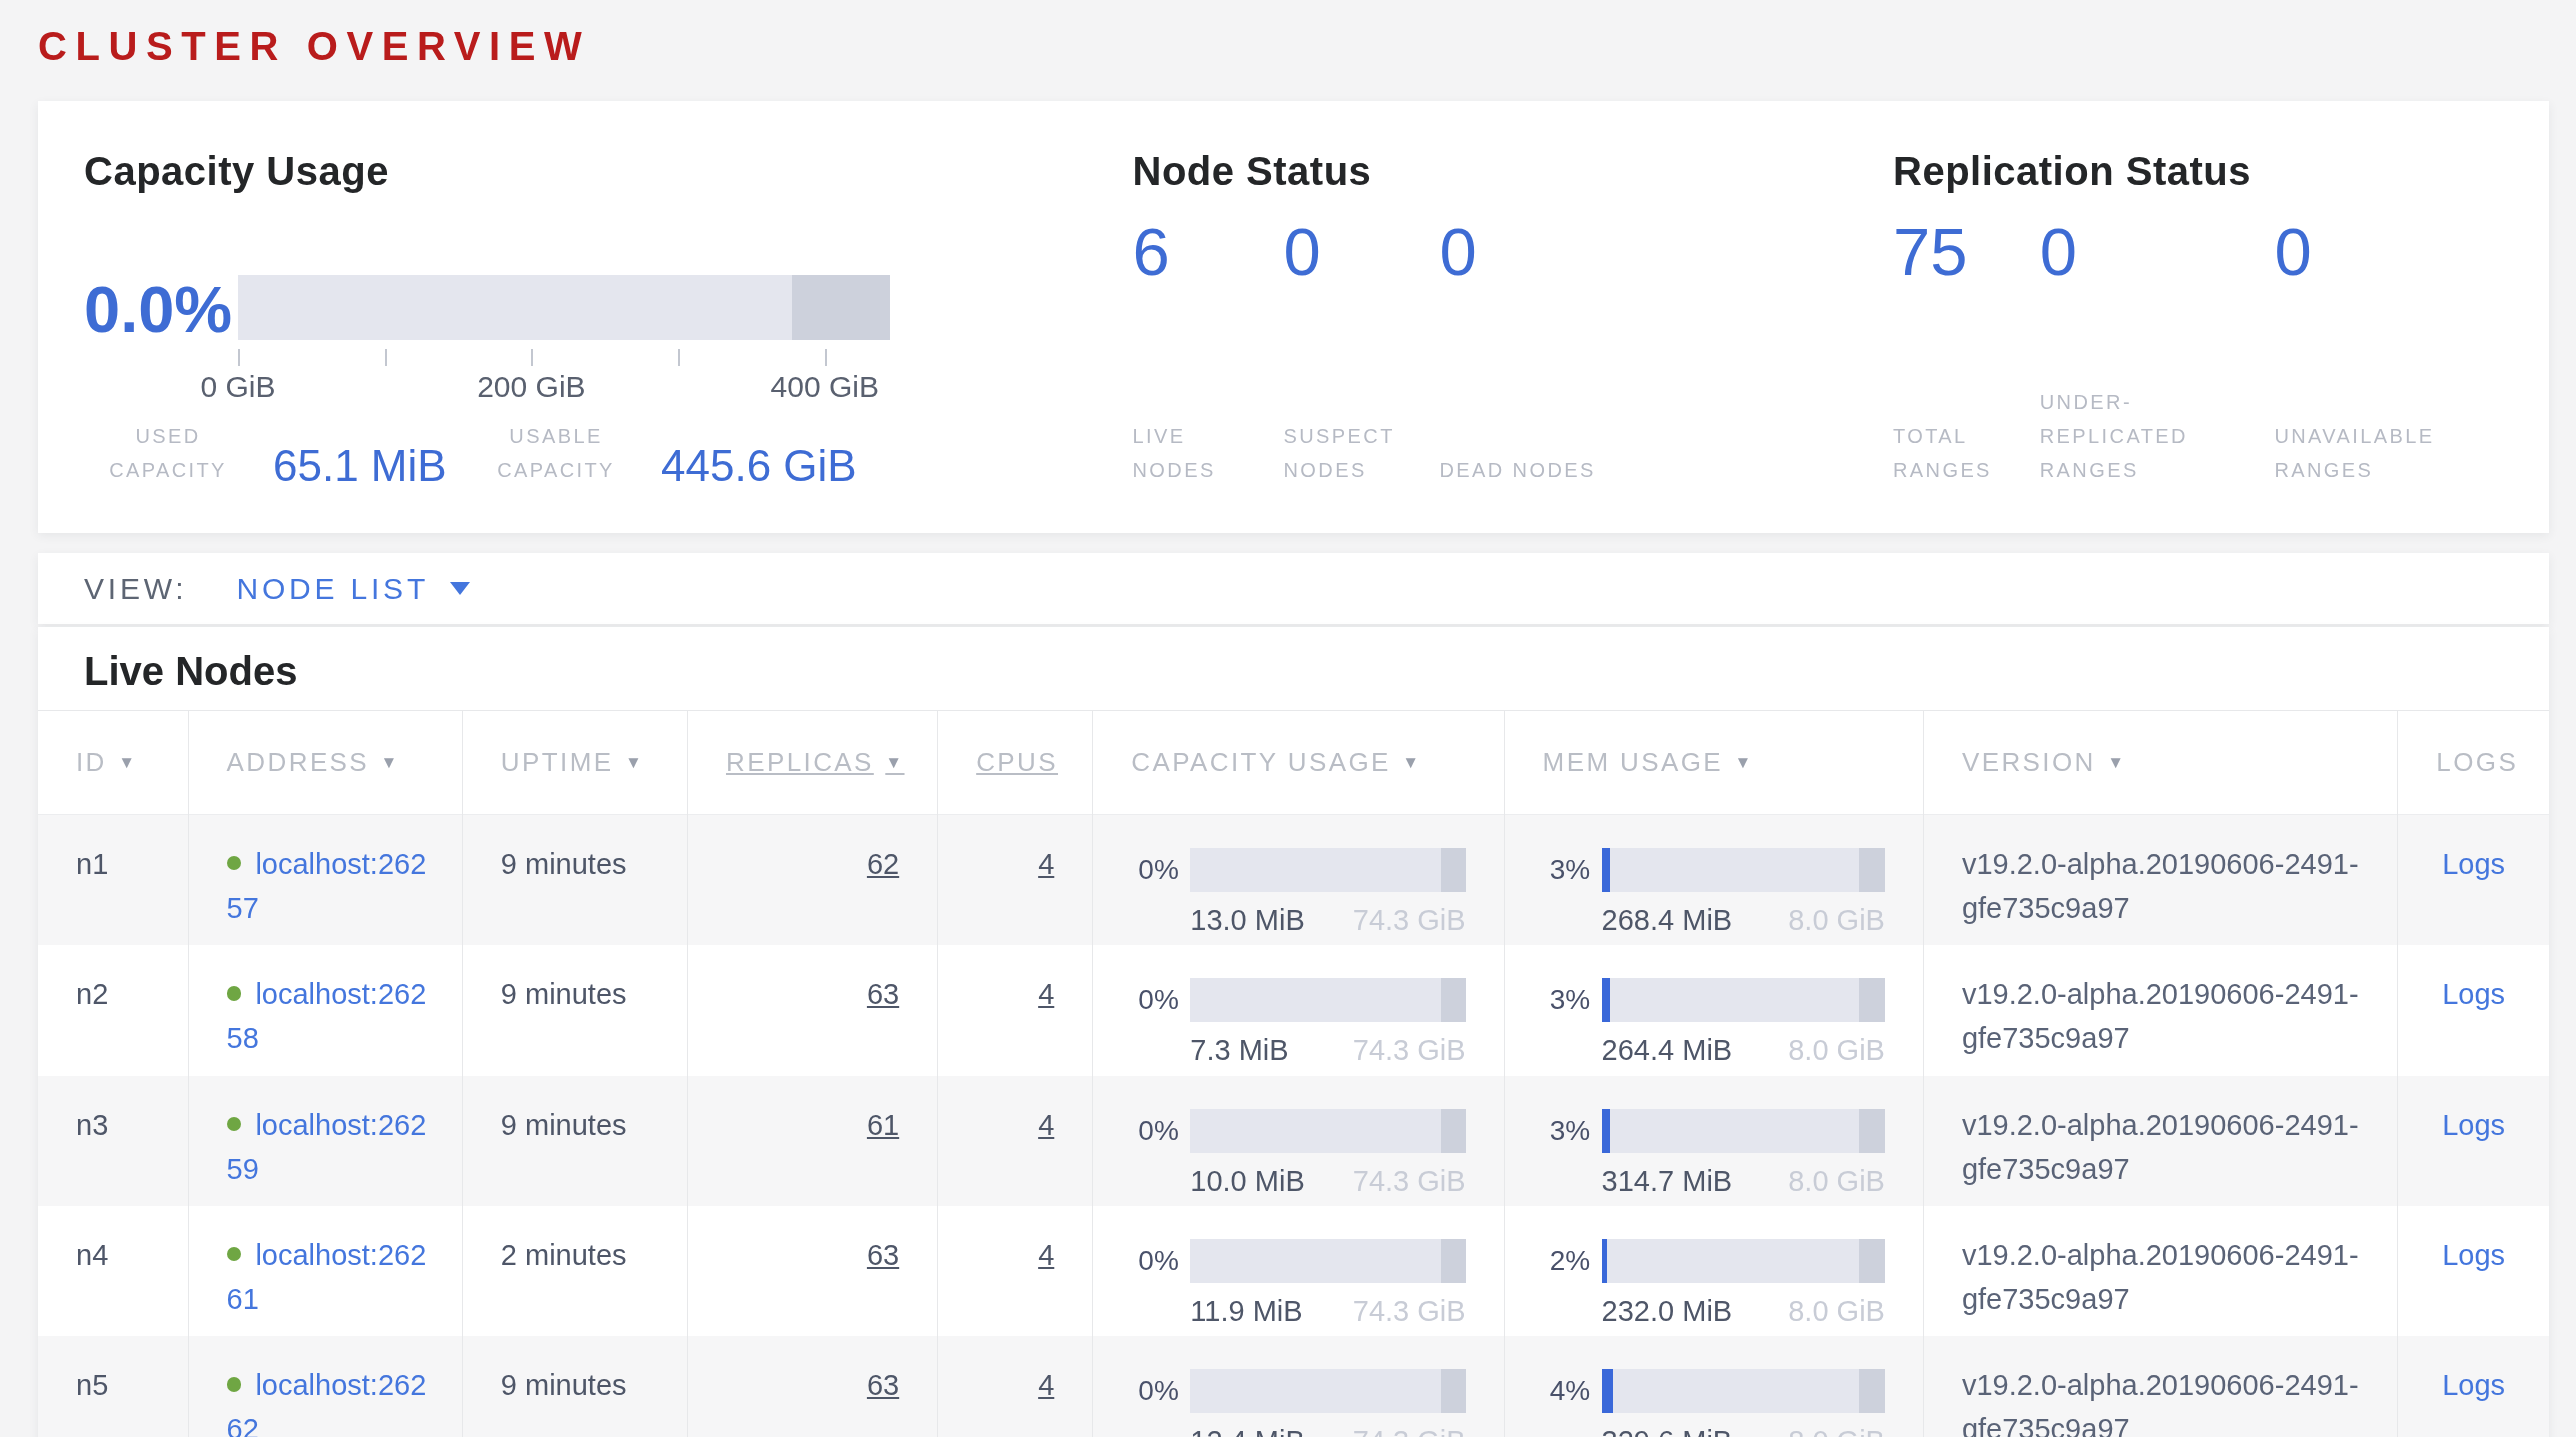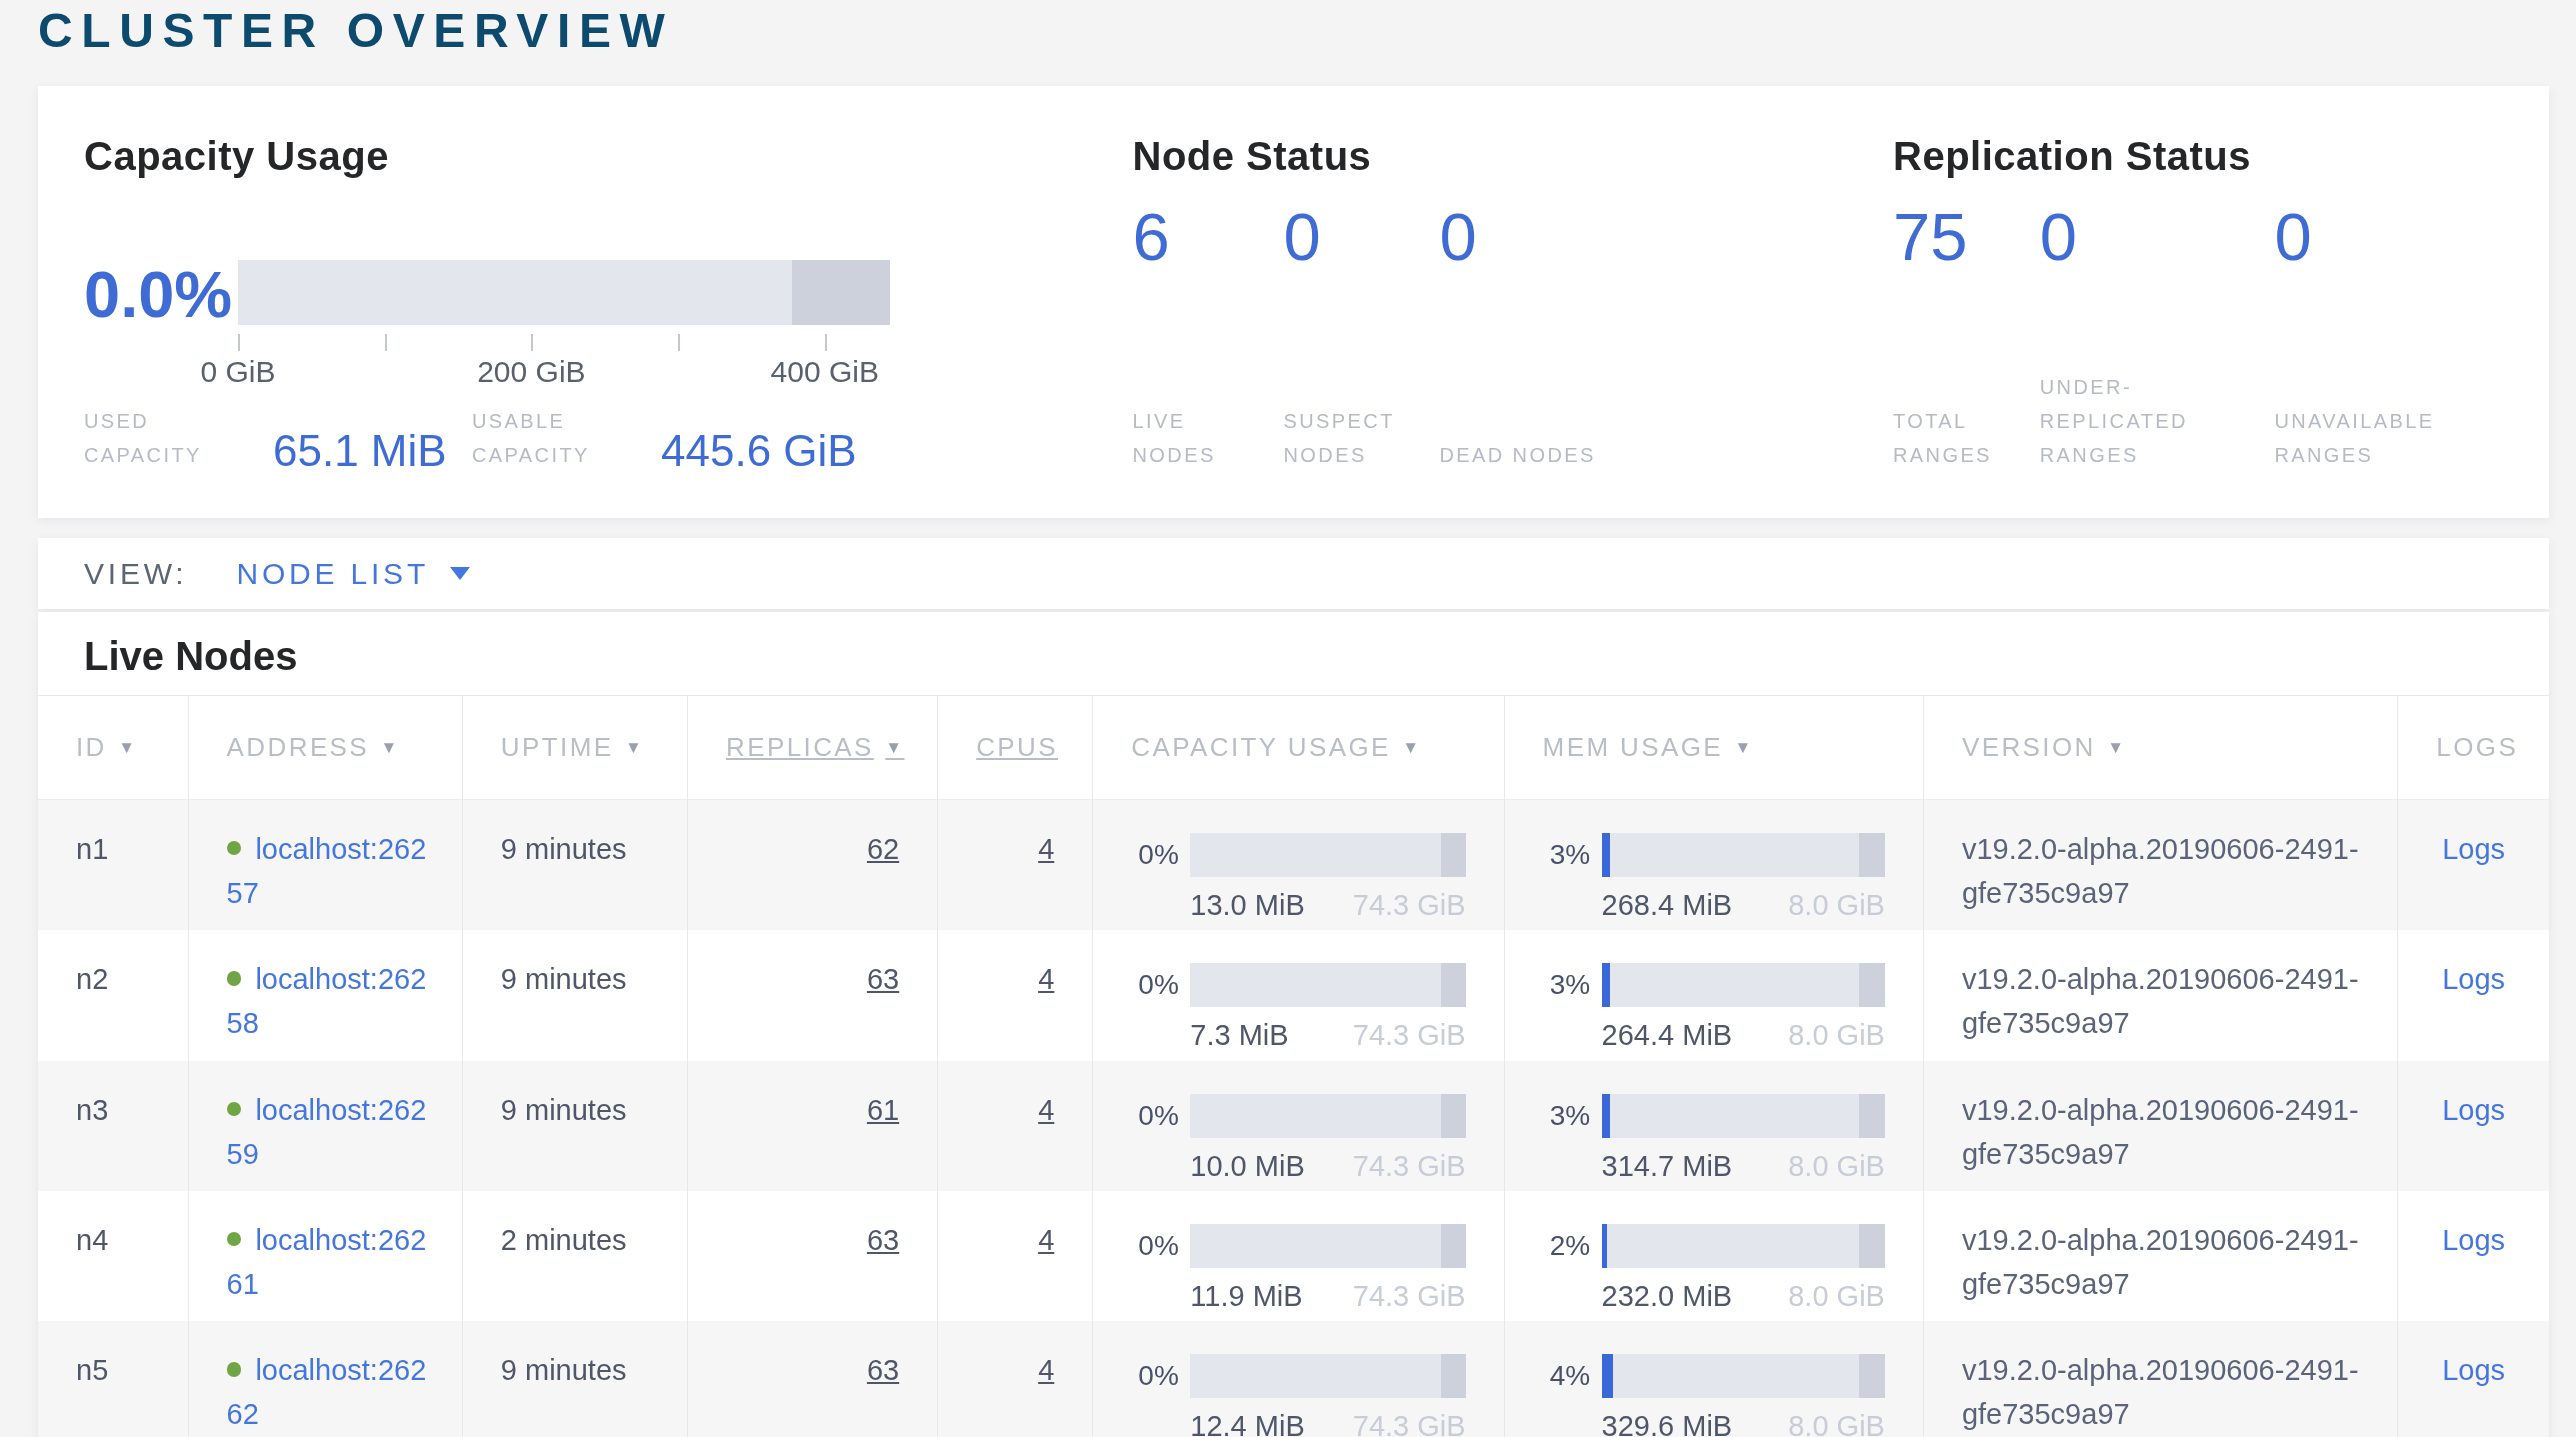--- a/index.html
+++ b/index.html
@@ -6,21 +6,21 @@
     --page-bg:#f4f4f5; --card-bg:#ffffff; --accent-blue:#3e6cd4; --link-blue:#4476dd;
     --header-gray:#b9bdc5; --label-gray:#b6bac4; --text-dark:#4e5668; --version-text:#5a6377;
     --dim-text:#c8ccd6; --bar-track:#e4e6ee; --bar-tail:#cdd1dc; --bar-fill:#3a68d9;
     --live-green:#6fa643; --row-alt:#f6f6f7; --border:#e7e8ea; --heading:#242628;
   }
   *{box-sizing:border-box;margin:0;padding:0;}
   html,body{width:2576px;height:1438px;overflow:hidden;}
   body{background:var(--page-bg);font-family:"Liberation Sans","DejaVu Sans",sans-serif;color:var(--text-dark);}
   .page{padding:0 27px 0 38px;}
 
-  h1.page-title{padding-top:6px;font-size:48px;line-height:50px;font-weight:600;letter-spacing:8.6px;color:#0c4a6e;}
+  h1.page-title{padding-top:21px;font-size:40px;line-height:50px;font-weight:600;letter-spacing:8.6px;color:#b91c1c;}
   .card{background:var(--card-bg);box-shadow:0 2.9px 9.6px rgba(55,60,80,0.08);gap:20px;}
 
   
   .summary-card{margin-top:30px;height:432px;padding:46px 38px 46px 46px;display:flex;justify-content:space-between;}
   .summary-section{display:flex;flex-direction:column;height:340px;}
   .sec-capacity{width:806px;}
   .sec-nodes{width:518px;}
   .sec-repl{width:618px;}
   h2.sec-title{font-size:40px;line-height:48px;font-weight:700;color:var(--heading);letter-spacing:0.5px;}
 
@@ -31,21 +31,21 @@
   .cap-bar .fill{position:absolute;left:0;top:0;bottom:0;background:var(--bar-fill);}
   .cap-bar .tail{position:absolute;right:0;top:0;bottom:0;width:15%;background:var(--bar-tail);}
   .cap-ticks{position:relative;height:19px;margin-top:8.6px;}
   .cap-ticks .tick{position:absolute;top:0;width:1.9px;height:17px;background:#c3c7d0;}
   .cap-axis-labels{position:relative;height:35px;margin-top:2.9px;}
   .cap-axis-labels .tick-label{position:absolute;transform:translateX(-50%);white-space:nowrap;font-size:30px;color:#59606f;}
   .cap-stats{margin-top:auto;display:flex;}
   .cap-stat{display:flex;align-items:flex-end;}
   .cap-stat.first{width:388px;}
   .stat-label{font-size:20px;line-height:34px;letter-spacing:2.4px;color:var(--label-gray);font-weight:400;}
-  .cap-stat .stat-label{width:168px;}
+  .cap-stat .stat-label{width:168px;text-align:center;}
   .cap-stat .stat-value{font-size:44px;line-height:42px;font-weight:400;color:var(--accent-blue);white-space:nowrap;margin-left:21px;}
 
   .stat-cols{display:flex;flex:1;margin-top:19px;}
   .stat-col{display:flex;flex-direction:column;}
   .sec-nodes .stat-col:nth-child(1){width:151px;}
   .sec-nodes .stat-col:nth-child(2){width:156px;}
   .sec-nodes .stat-col:nth-child(3){width:191px;}
   .sec-repl .stat-col:nth-child(1){width:147px;}
   .sec-repl .stat-col:nth-child(2){width:235px;}
   .sec-repl .stat-col:nth-child(3){width:237px;}

